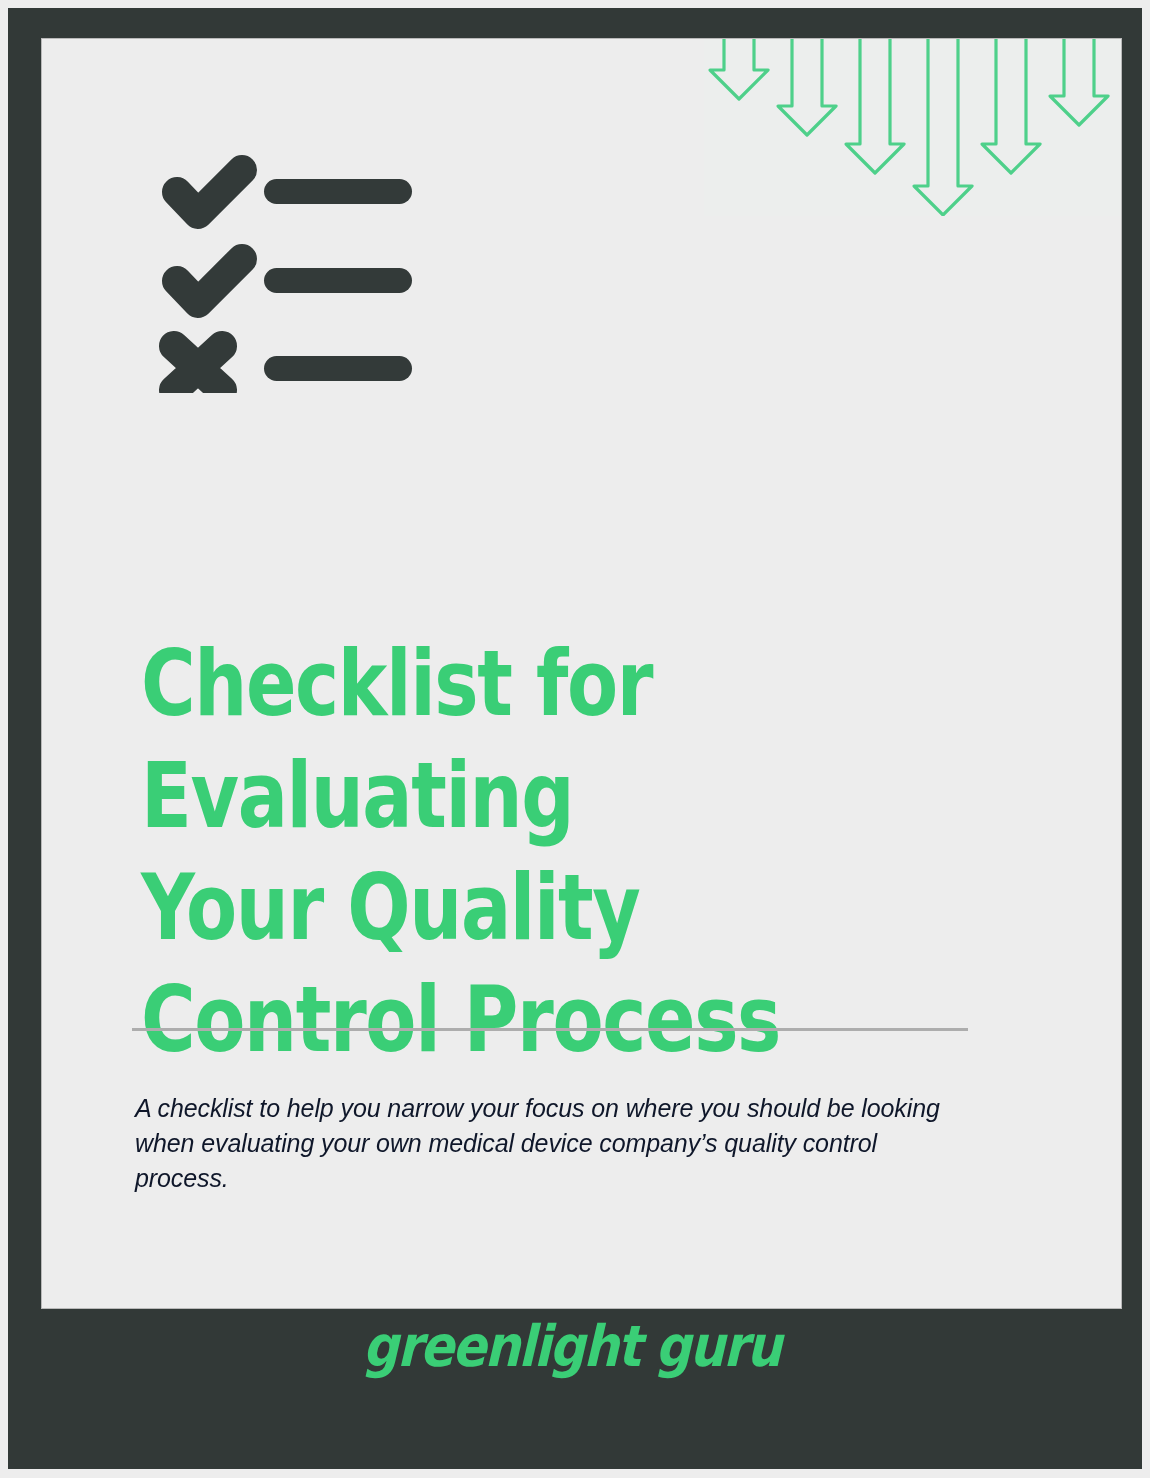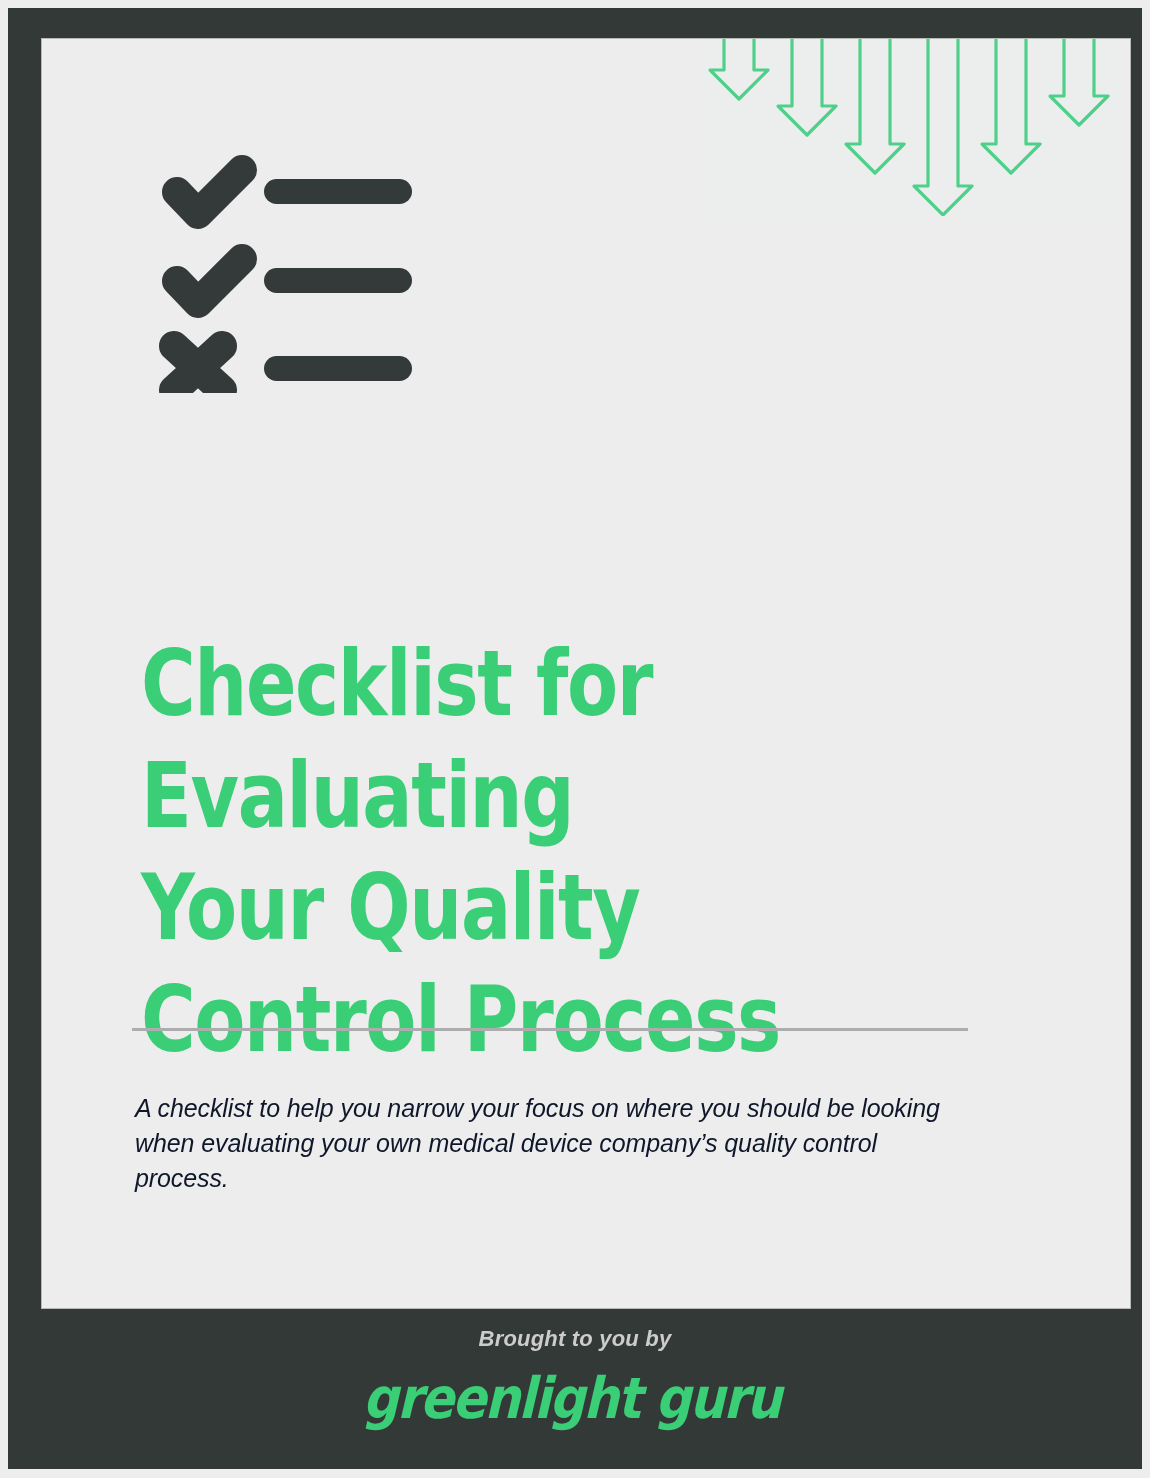--- a/index.html
+++ b/index.html
@@ -22,21 +22,20 @@
   }
 
   
   .page{
     position:absolute;
     left:34px;top:31px;
     width:1079px;height:1269px;
     background:#ededed;
     box-shadow:0 0 0 1px #b9b9b9;
     overflow:hidden;
-    padding-left:9px;
   }
 
   
   .arrow-panel{
     position:absolute;
     left:662px;top:0px;
     width:418px;height:177px;
     background:#eceeed;
     overflow:hidden;
   }
@@ -163,17 +162,16 @@
 Your Quality
 Control Process</h1>
 
     <div class="rule"></div>
 
     <p class="subtitle">A checklist to help you narrow your focus on where you should be looking when evaluating your own medical device company’s quality control process.</p>
 
   </div>
 
   <div class="footer">
-    <div class="footer-kicker">Brought to you by</div>
     <div class="footer-logo">greenlight guru</div>
   </div>
 
 </div>
 
 </body></html>

